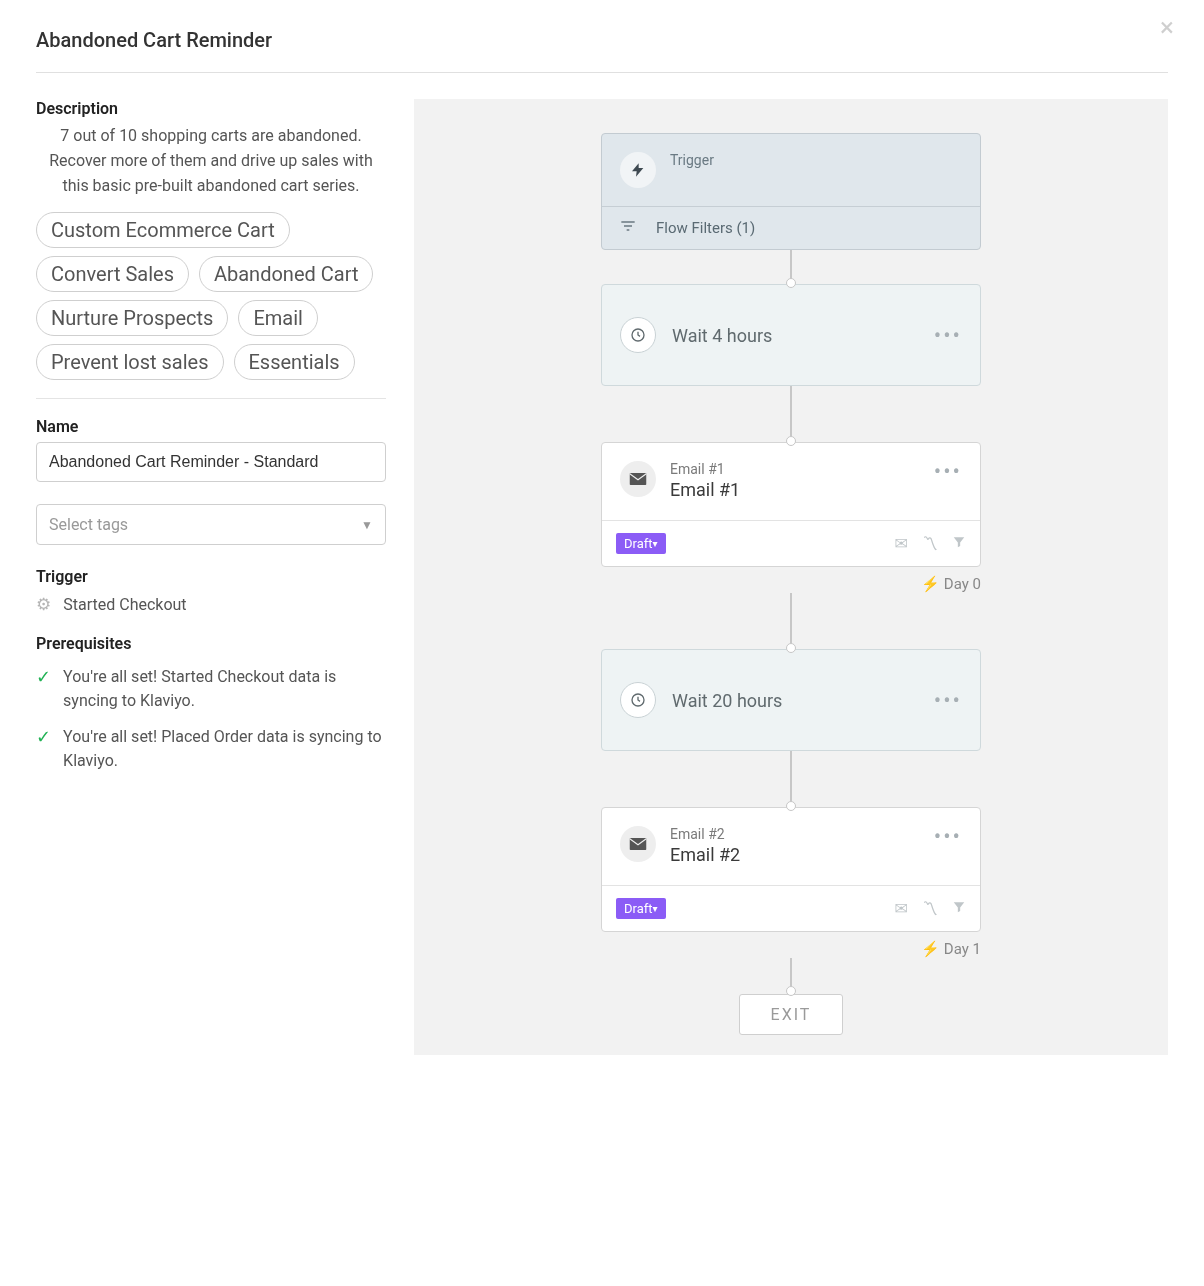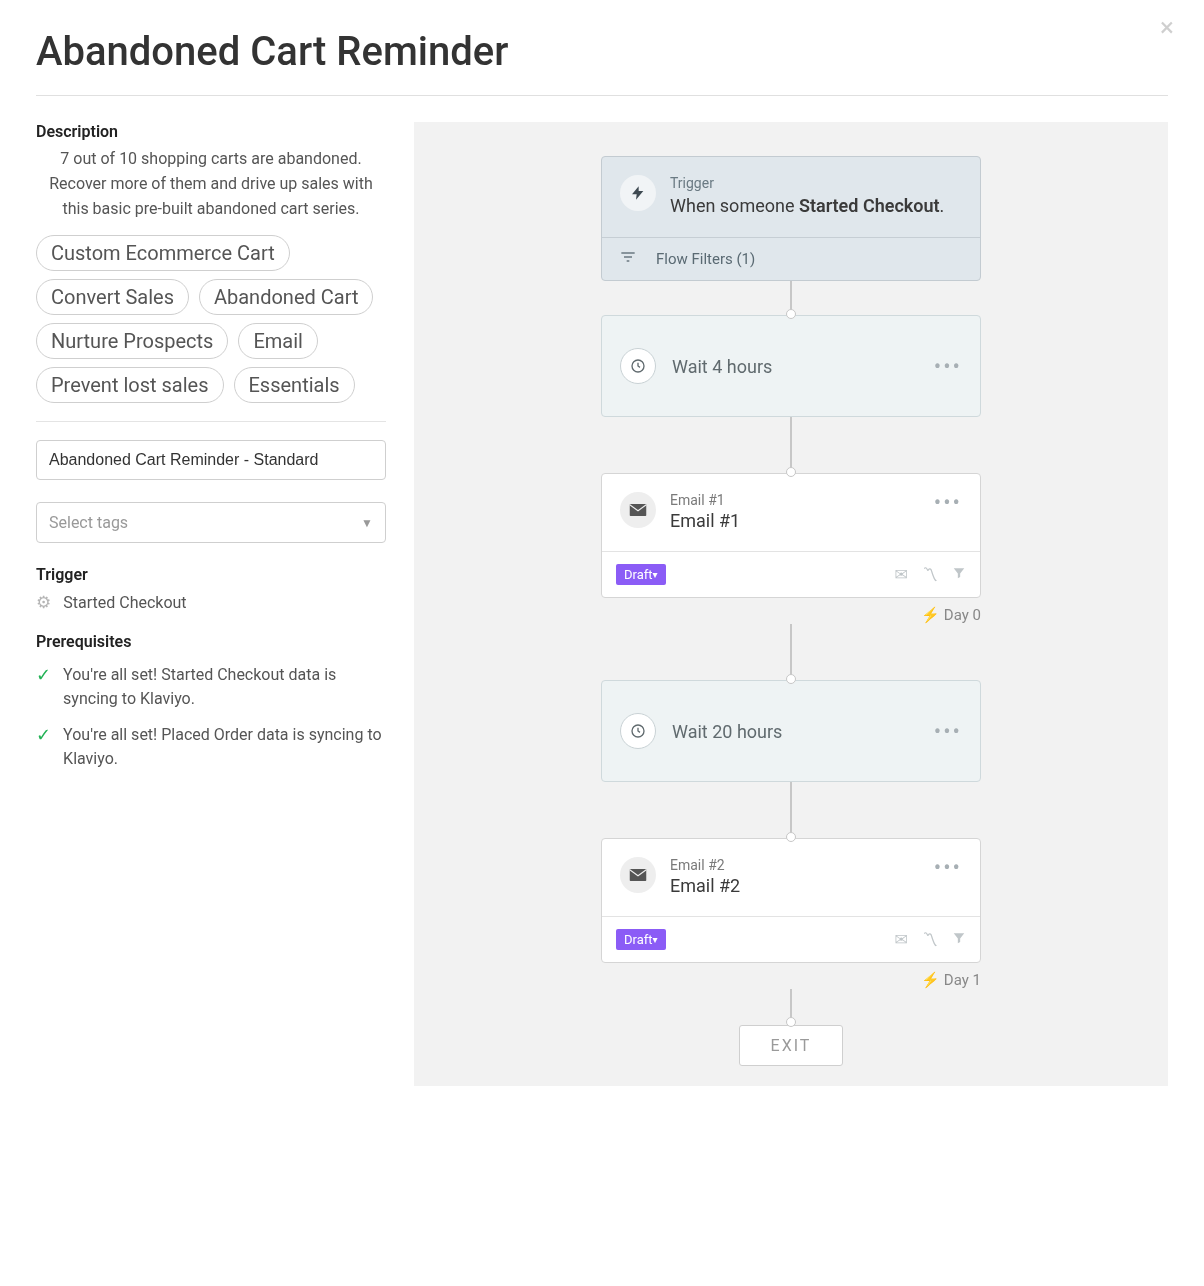--- a/index.html
+++ b/index.html
@@ -18,21 +18,21 @@
   .close-icon {
     position:absolute;
     top:14px; right:30px;
     font-size:26px;
     color:#cfcfcf;
     cursor:pointer;
     line-height:1;
   }
   h1.title {
     font-weight:500;
-    font-size:40px;
+    font-size:20px;
     margin:0 0 20px 0;
     color:#333;
   }
   hr.rule {
     border:none;
     border-top:1px solid #e0e0e0;
     margin:0 0 26px 0;
   }
   .content {
     display:flex;
@@ -322,20 +322,21 @@
         <span class="chip">Abandoned Cart</span>
         <span class="chip">Nurture Prospects</span>
         <span class="chip">Email</span>
         <span class="chip">Prevent lost sales</span>
         <span class="chip">Essentials</span>
       </div>
 
       <hr class="inner">
 
       <div class="field">
+        <div class="section-label">Name</div>
         <input class="text-input" type="text" value="Abandoned Cart Reminder - Standard" style="">
       </div>
 
       <div class="field">
         <div class="select">
           <span>Select tags</span>
           <span style="color:#999;font-size:12px">▼</span>
         </div>
       </div>
 
@@ -361,23 +362,20 @@
 
         <div class="card trigger-card">
           <div class="trigger-top">
             <div class="circle-icon">
               <svg width="16" height="16" viewBox="0 0 24 24" fill="#3f4a52">
                   <path d="M13 2 3 14h7l-1 8 11-13h-7l0-7z"></path>
                 </svg>
             </div>
             <div>
               <div class="trig-label">Trigger</div>
-              <div class="trig-main">
-                <span>When someone </span><strong>Started Checkout</strong><span>.</span>
-              </div>
             </div>
           </div>
           <div class="trigger-bottom">
             <span style="font-size:15px">
               <svg width="16" height="14" viewBox="0 0 24 20" fill="none" stroke="#5a6a73" stroke-width="2">
                   <line x1="2" y1="4" x2="22" y2="4"></line>
                   <line x1="6" y1="10" x2="18" y2="10"></line>
                   <line x1="10" y1="16" x2="14" y2="16"></line>
                 </svg>
             </span>

